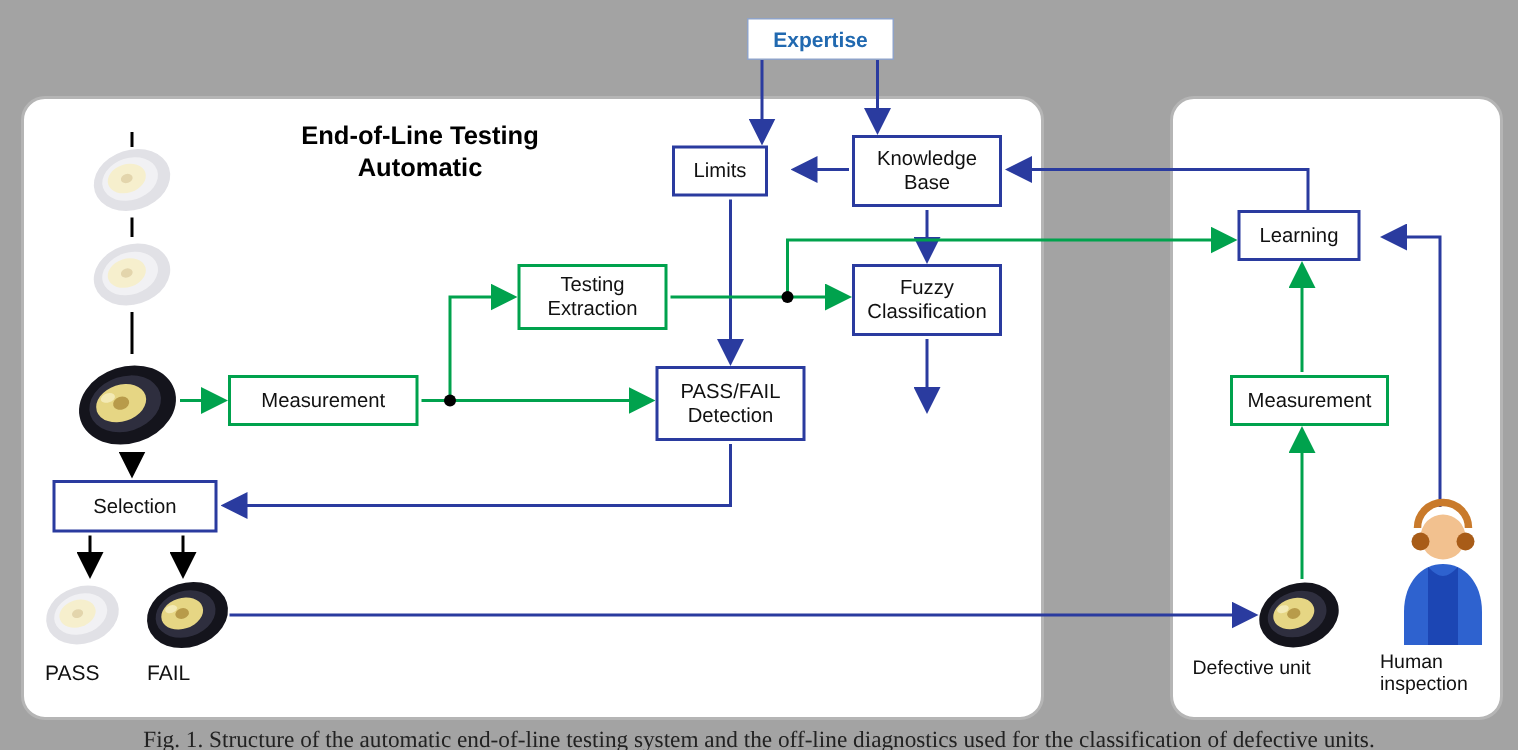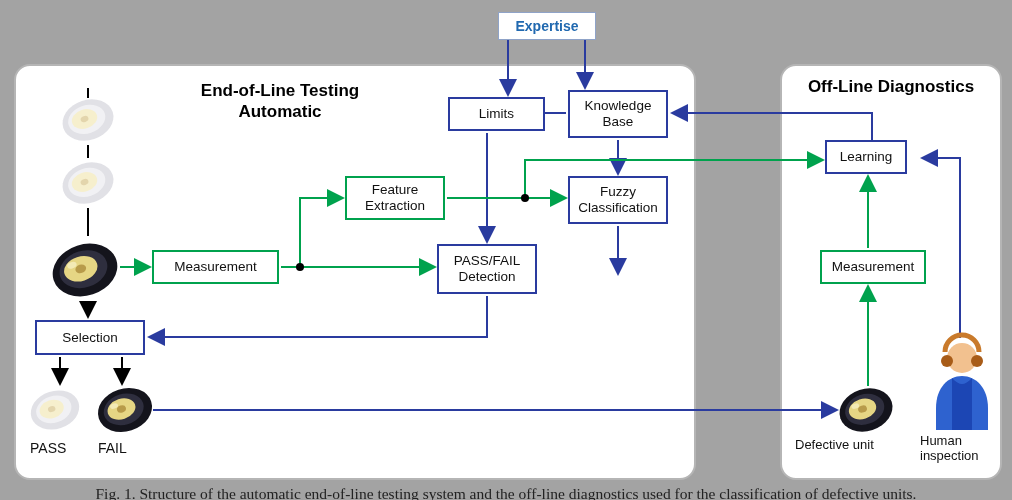--- a/index.html
+++ b/index.html
@@ -138,34 +138,31 @@
 
   <div class="expertise" style="left:498px;top:12px;width:98px;height:28px;">
     <span>Expertise</span>
   </div>
 
   <div class="ptitle" style="left:160px;top:80px;width:240px;">
     <span style="display:block;">End-of-Line Testing</span>
     <span style="display:block;">Automatic</span>
   </div>
 
-  <div class="ptitle" style="left:788px;top:76px;width:206px;">
-    <span>Off-Line Diagnostics</span>
-  </div>
 
   <div class="box green" style="left:152px;top:250px;width:127px;height:34px;">
     <span>Measurement</span>
   </div>
 
   <div class="box green" style="left:345px;top:176px;width:100px;height:44px;">
-    <span>Feature</span>
+    <span>Testing</span>
     <span>Extraction</span>
   </div>
 
-  <div class="box" style="left:448px;top:97px;width:97px;height:34px;">
+  <div class="box" style="left:448px;top:97px;width:64px;height:34px;">
     <span>Limits</span>
   </div>
 
   <div class="box" style="left:568px;top:90px;width:100px;height:48px;">
     <span>Knowledge</span>
     <span>Base</span>
   </div>
 
   <div class="box" style="left:437px;top:244px;width:100px;height:50px;">
     <span>PASS/FAIL</span>

